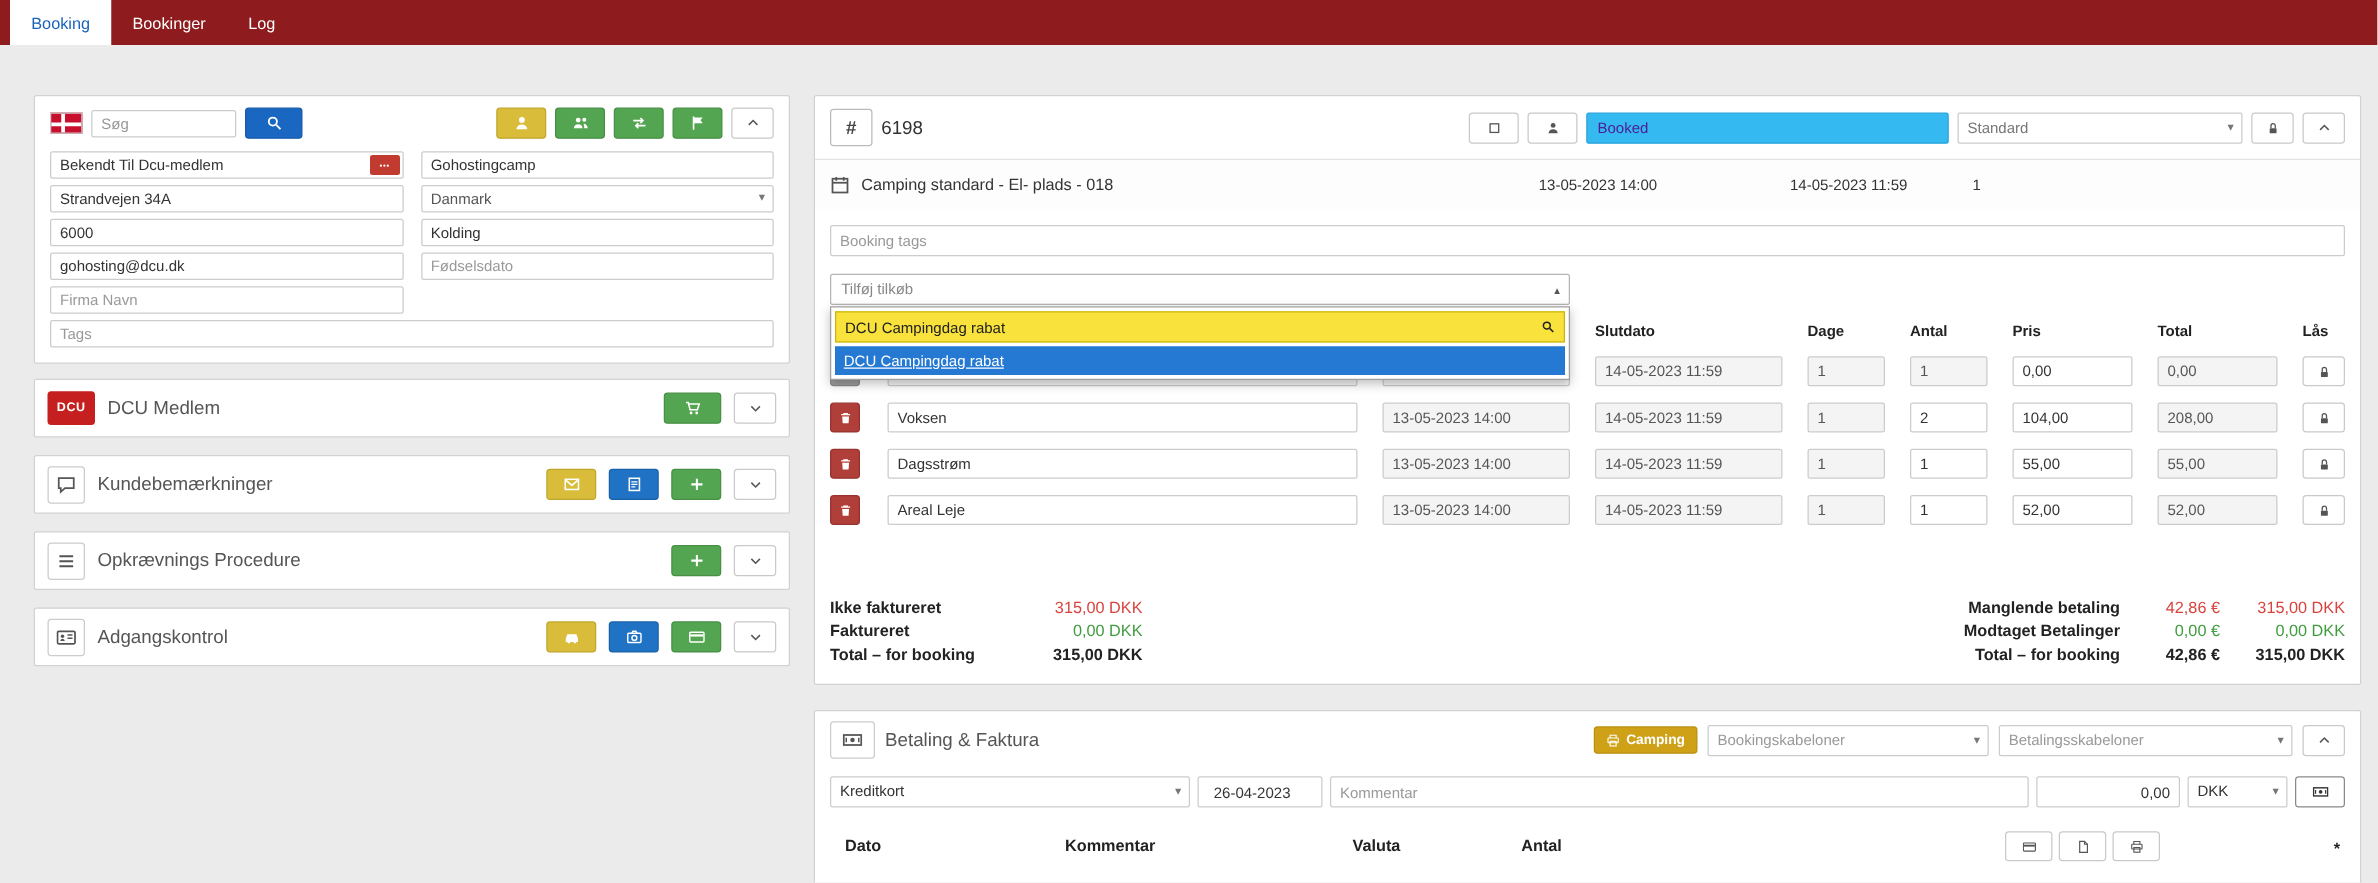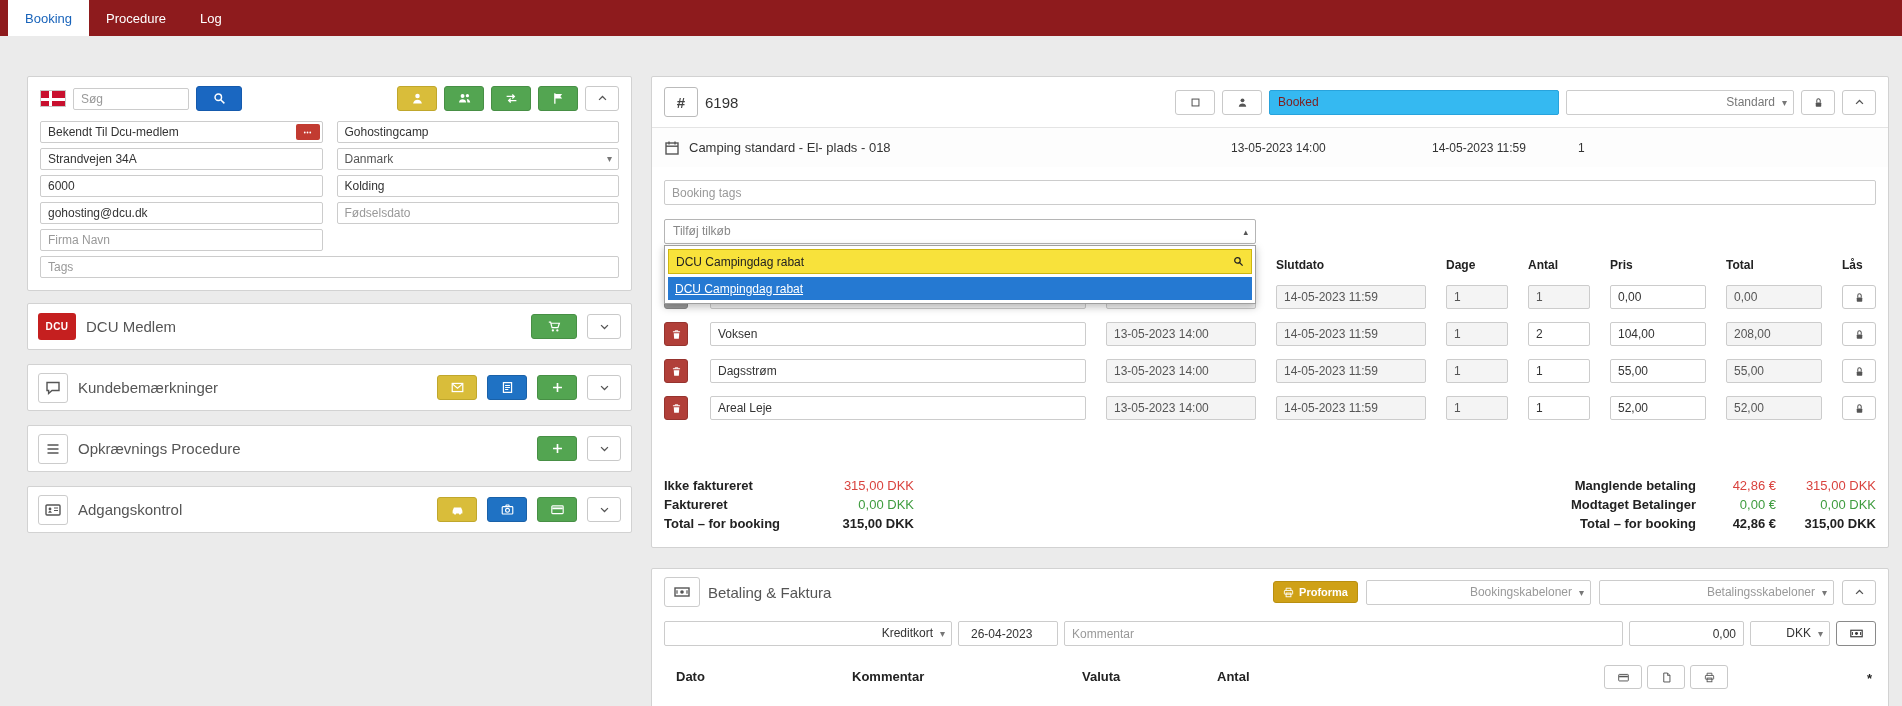--- a/index.html
+++ b/index.html
@@ -25,21 +25,21 @@
   .btn.green { background:#53a551; border-color:#478f45; color:#fff; }
   .btn.yellow { background:#d9bd3a; border-color:#c0a72c; color:#fff; }
   .btn.blue { background:#1f72c4; border-color:#1a61a8; color:#fff; }
   .btn.prim { background:#1a67c1; border-color:#155aad; color:#fff; }
 
   .inp { height:22px; border:1px solid #ccc; border-radius:2px; padding:0 7px; font-size:12px; color:#333; font-family:inherit; width:100%; background:#fff; }
   .inp::placeholder { color:#999; }
   .inp.h25 { height:25px; }
   .sel { position:relative; height:22px; line-height:20px; border:1px solid #ccc; border-radius:2px; background:#fff; font-size:12px; color:#555; padding:0 18px 0 7px; flex:none; }
   .sel::after { content:"▾"; position:absolute; right:6px; top:0; font-size:10px; color:#777; }
-  .sel.h25 { height:25px; line-height:23px;text-align:right; }
+  .sel.h25 { height:25px; line-height:23px; }
 
   
   .cust-head { display:flex; align-items:center; gap:7px; padding:9px 12px 6px; }
   .flag { width:26px; height:17px; flex:none; border:1px solid #c9c9c9;
     background:linear-gradient(#fff,#fff) 8px 0/3px 100% no-repeat,
                linear-gradient(#fff,#fff) 0 7px/100% 3px no-repeat,#c8102e; }
   .srch { width:116px; flex:none; }
   .cust-form { display:grid; grid-template-columns:1fr 1fr; gap:5px 14px; padding:4px 12px 12px; }
   .full { grid-column:1/-1; }
   .known { position:relative; }
@@ -48,21 +48,21 @@
   .bar { display:flex; align-items:center; gap:10px; height:47px; padding:0 10px; margin-top:14px; }
   .bar.first { margin-top:12px; }
   .iconbox { width:30px; height:30px; flex:none; border:1px solid #ccc; border-radius:3px; display:flex; align-items:center; justify-content:center; color:#555; }
   .bar-title { font-size:15px; color:#555; }
   .dcu-logo { width:38px; height:27px; flex:none; background:#c51f1f; border-radius:3px; color:#fff; font-size:10px; font-weight:bold; display:flex; align-items:center; justify-content:center; letter-spacing:.5px; }
 
   
   .bk-head { display:flex; align-items:center; gap:7px; padding:10px 12px; }
   .hashbox { width:34px; height:30px; border:1px solid #bbb; border-radius:3px; display:flex; align-items:center; justify-content:center; font-weight:bold; font-size:15px; color:#444; flex:none; }
   .bk-num { font-size:15px; color:#333; margin-right:8px; }
-  .booked { width:290px; height:25px; line-height:23px; background:#35b9f1; border:1px solid #28a3dc; border-radius:2px; font-size:12px; color:#7f1d1d; padding:0 8px; flex:none; cursor:pointer; }
+  .booked { width:290px; height:25px; line-height:23px; background:#35b9f1; border:1px solid #28a3dc; border-radius:2px; font-size:12px; color:#4c1d95; padding:0 8px; flex:none; cursor:pointer; }
   .eksid { width:290px; flex:none; }
   .type-sel { width:228px; color:#777; }
 
   .item-row { position:relative; height:40px; border-top:1px solid #e4e4e4; display:flex; align-items:center; padding:0 12px; font-size:13px; color:#333; background:#fdfdfd; }
   .cal { color:#555; margin-right:9px; }
   .item-start { position:absolute; left:579px; font-size:12px; }
   .item-end { position:absolute; left:780px; font-size:12px; }
   .item-count { position:absolute; left:926px; font-size:12px; }
 
   .bk-tags { margin:13px 12px 0; width:calc(100% - 24px); }
@@ -224,21 +224,21 @@
     <symbol id="i-dots" viewBox="0 0 16 16">
         <circle cx="4" cy="8" r="1.3" fill="currentColor"></circle>
         <circle cx="8" cy="8" r="1.3" fill="currentColor"></circle>
         <circle cx="12" cy="8" r="1.3" fill="currentColor"></circle>
       </symbol>
   </defs>
 </svg>
 
 <div class="topnav">
   <div class="tab active">Booking</div>
-  <div class="tab">Procedure</div>
+  <div class="tab">Bookinger</div>
   <div class="tab">Log</div>
 </div>
 
 <div class="left-col">
 
   <div class="panel">
     <div class="cust-head">
       <div class="flag"></div>
       <input class="inp srch" placeholder="Søg" style="">
       <button class="btn md prim">
@@ -582,21 +582,21 @@
           <svg class="ic lg">
             <use href="#i-cash"></use>
           </svg>
         </div>
       <span class="pay-title">Betaling &amp; Faktura</span>
       <span class="spacer"></span>
       <button class="proforma">
           <svg class="ic sm">
             <use href="#i-print"></use>
           </svg>
-          <span>Proforma</span>
+          <span>Camping</span>
         </button>
       <div class="sel h25 sel-a">Bookingskabeloner</div>
       <div class="sel h25 sel-b">Betalingsskabeloner</div>
       <button class="btn xs">
           <svg class="ic sm">
             <use href="#i-chev-up"></use>
           </svg>
         </button>
     </div>
 

